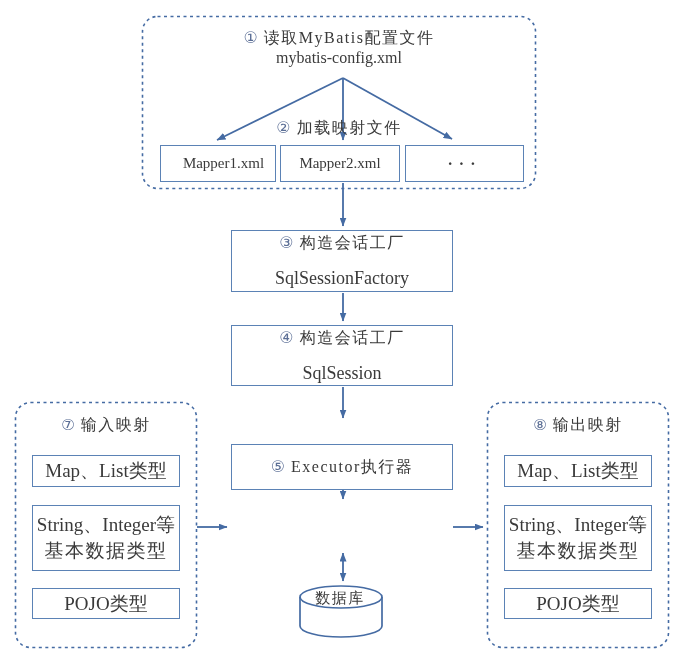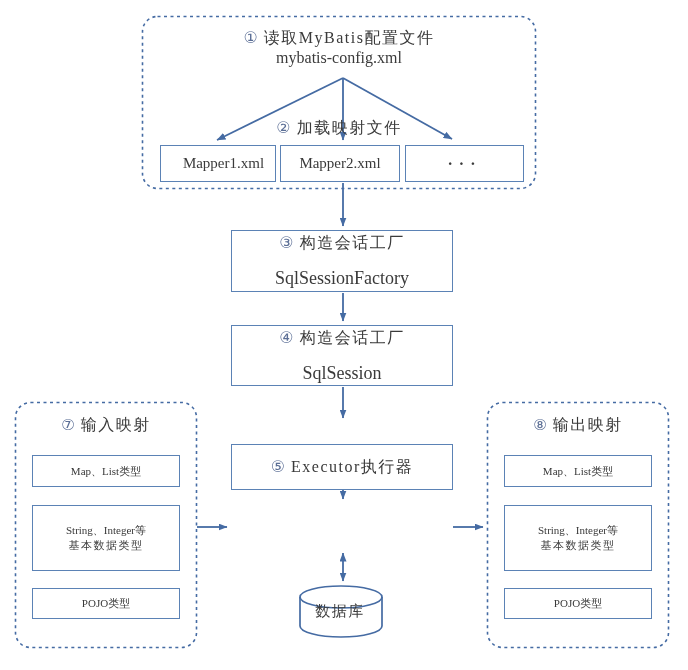--- a/index.html
+++ b/index.html
@@ -67,24 +67,24 @@
     left: 17px;
     width: 148px;
     border: 1.5px solid var(--box_border);
     background: #fff;
     box-sizing: border-box;
     display: flex;
     flex-direction: column;
     justify-content: center;
     align-items: center;
     text-align: center;
-    font-size: 11px;
+    font-size: 19px;
   }
   .ellipsis { letter-spacing: 6px; font-size: 16px; font-weight: bold; color: var(--text); }
-  .dblabel { position: absolute; left: 300px; top: 602px; width: 80px; text-align: center; font-size: 15px; z-index: 2; }
+  .dblabel { position: absolute; left: 300px; top: 589px; width: 80px; text-align: center; font-size: 15px; z-index: 2; }
 </style>
 </head>
 <body>
 
 <div class="canvas">
 
   <svg class="overlay" viewBox="0 0 688 670">
     <defs>
       <marker id="ah" viewBox="0 0 9 7" refX="8.5" refY="3.5" markerWidth="9" markerHeight="7" markerUnits="userSpaceOnUse" orient="auto-start-reverse">
         <path class="ahead" d="M0,0 L9,3.5 L0,7 Z"></path>

